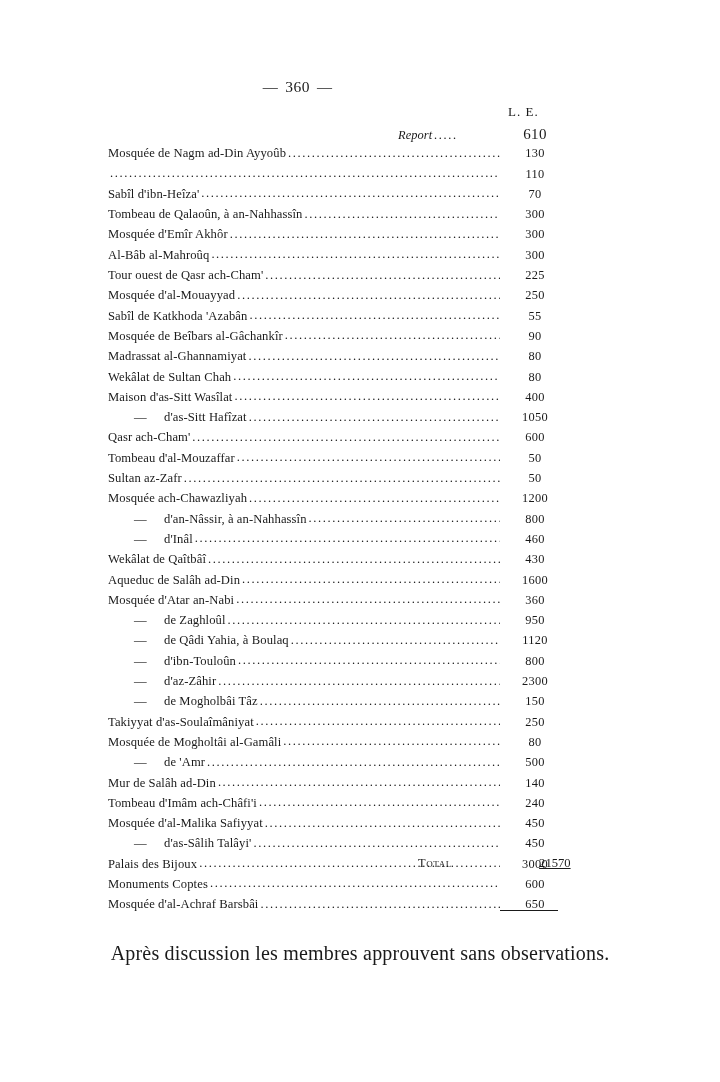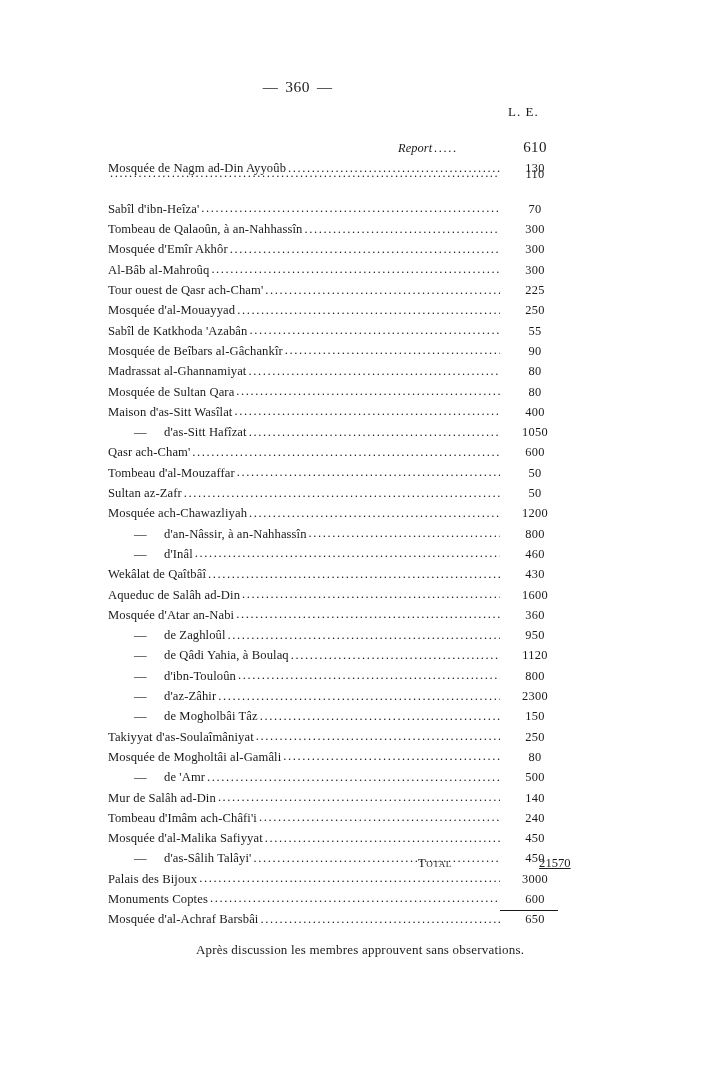--- a/index.html
+++ b/index.html
@@ -54,21 +54,20 @@
   .row {
     display: flex;
     align-items: baseline;
     height: 20.3px;
     font-size: 12.6px;
   }
   .row .label {
     white-space: nowrap;
     font-family: "Liberation Serif", serif;
     letter-spacing: 0.1px;
-    margin-top: 15px;
   }
   .row .leader {
     flex: 1 1 auto;
     overflow: hidden;
     white-space: nowrap;
     font-size: 12.6px;
     letter-spacing: 1.6px;
     color: #1a1a1a;
     margin: 0 2px 0 2px;
     position: relative;
@@ -137,21 +136,21 @@
     left: 500px;
     width: 58px;
     border-bottom: 1px solid #1a1a1a;
   }
   .footnote {
     position: absolute;
     top: 942px;
     left: 0;
     width: 720px;
     text-align: center;
-    font-size: 13px;
+    font-size: 20px;
     letter-spacing: 0.2px;
   }
 </style>
 </head>
 <body>
 
 <div class="page">
 
   <div class="page-number">
     <span class="dash">—</span><span>360</span><span class="dash">—</span>
@@ -213,21 +212,21 @@
         <span class="label">Mosquée de Beîbars al-Gâchankîr</span>
         <span class="leader">...........................................................................................</span>
         <span class="amount">90</span>
       </div>
       <div class="row">
         <span class="label">Madrassat al-Ghannamiyat</span>
         <span class="leader">...........................................................................................</span>
         <span class="amount">80</span>
       </div>
       <div class="row">
-        <span class="label">Mosquée de Sultan Qara</span>
+        <span class="label">Wekâlat de Sultan Chah</span>
         <span class="leader">...........................................................................................</span>
         <span class="amount">80</span>
       </div>
       <div class="row">
         <span class="label">Maison d'as-Sitt Wasîlat</span>
         <span class="leader">...........................................................................................</span>
         <span class="amount">400</span>
       </div>
       <div class="row indent">
         <span class="label"><span class="dashmark">—</span>d'as-Sitt Hafîzat</span>

